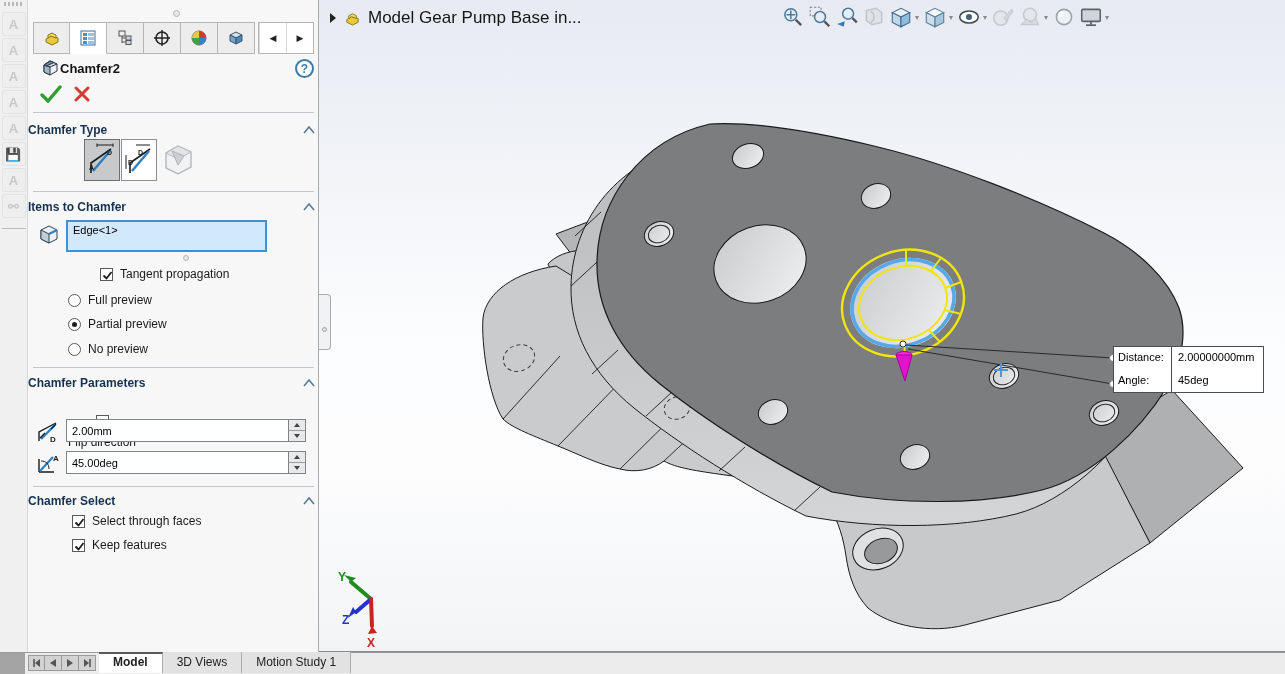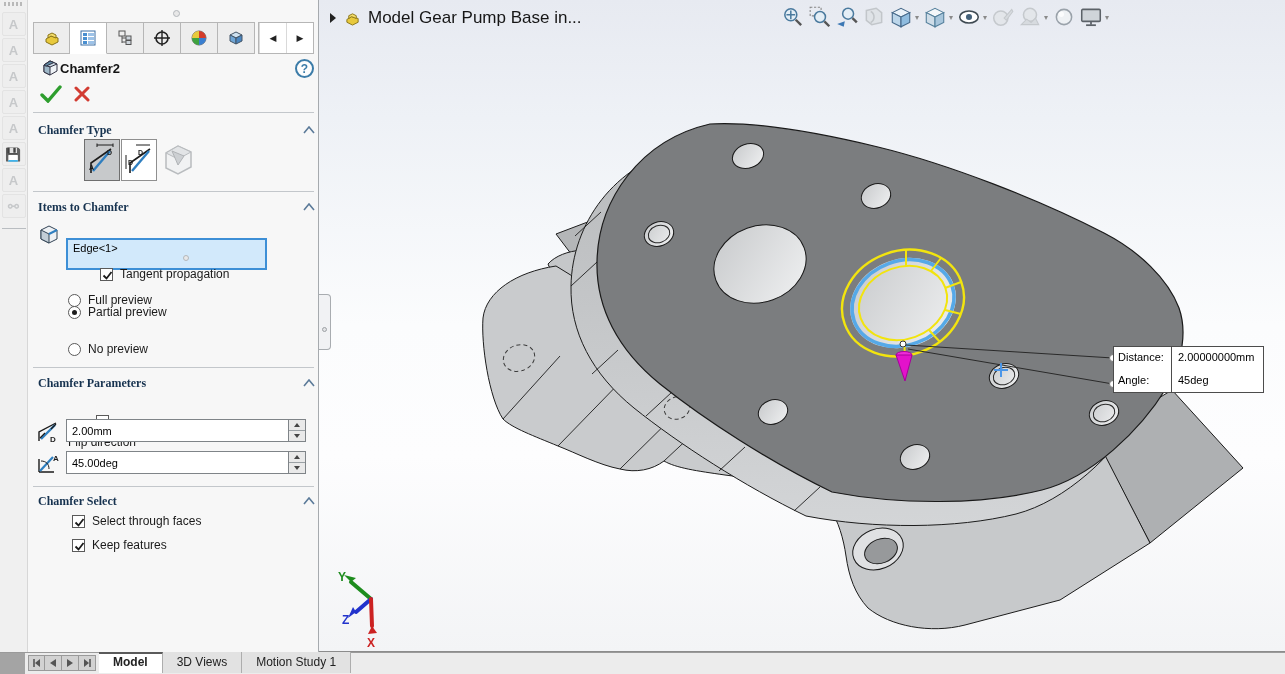--- a/index.html
+++ b/index.html
@@ -22,27 +22,27 @@
   .pm-tab:first-child { border-left:1px solid #b6b6b6; }
   .pm-tab.active { background:#fff; border-bottom:1px solid #fff; }
   .pm-flyout { width:56px; height:32px; margin-left:3px; border:1px solid #b6b6b6; background:#fff; display:flex; }
   .pm-flyout span { flex:1; display:flex; align-items:center; justify-content:center; font-size:9px; color:#222; border-left:1px solid #d9d9d9; }
   .pm-title-row { left:12px; top:58px; display:flex; align-items:center; gap:0; }
   .pm-title { font-size:13px; font-weight:bold; color:#141414; }
   .help-btn { left:267px; top:59px; width:19px; height:19px; border:2px solid #3c7ca8; border-radius:50%; color:#3c7ca8;
               font-weight:bold; font-size:12px; display:flex; align-items:center; justify-content:center; background:#fdfdfd; }
   .ok-cancel { left:12px; top:85px; display:flex; gap:12px; align-items:center; }
   .pm-div { left:5px; width:281px; height:1px; background:#c3c7cb; }
-  .sec-hdr { font-size:12px; font-weight:bold; color:#16324f; position:absolute; left:10px;font-family:Liberation Serif, serif; }
+  .sec-hdr { font-size:12px; font-weight:bold; color:#16324f; position:absolute; left:0; }
   .sec-caret { position:absolute; left:275px; width:12px; height:8px; }
   .type-btn { position:absolute; width:36px; height:42px; border:1px solid #8f8f8f; background:#fff;
               display:flex; align-items:center; justify-content:center; }
   .type-btn.sel { background:#c7c9cb; border:1px solid #6f6f6f; }
   .sel-box { left:38px; top:220px; width:201px; height:32px; background:#d2e9fb; border:2px solid #3d8fd6;
-             font-size:11px; color:#000; padding:2px 5px;margin-top:18px; }
+             font-size:11px; color:#000; padding:2px 5px; }
   .cb { width:13px; height:13px; background:#fff; border:1px solid #5a5a5a; flex:none; position:relative; }
   .cb svg { position:absolute; left:0; top:0; }
   .radio { width:13px; height:13px; border:1px solid #5a5a5a; border-radius:50%; background:#fff; flex:none; position:relative; }
   .radio.sel::after { content:""; position:absolute; left:3px; top:3px; width:5px; height:5px; border-radius:50%; background:#1c1c1c; }
   .pm-row { position:absolute; left:40px; display:flex; align-items:center; gap:7px; font-size:12px; color:#1a1a1a; }
   .num-field { position:absolute; left:38px; width:240px; height:23px; border:1px solid #7f8488; background:#fff; display:flex; }
   .num-field input { flex:1; border:none; outline:none; font-size:11px; font-family:"Liberation Sans",sans-serif; padding:0 5px; background:#fff; color:#000; }
   .spin { width:17px; border-left:1px solid #7f8488; display:flex; flex-direction:column; }
   .spin i { flex:1; background:#e9e9e9; display:flex; align-items:center; justify-content:center; }
   .spin i:first-child { border-bottom:1px solid #9aa0a4; }
@@ -224,21 +224,21 @@
       <svg width="13" height="13" viewBox="0 0 13 13">
           <polyline points="2.5,6.5 5.5,9.5 10.5,3" fill="none" stroke="#1b1b1b" stroke-width="1.8"></polyline>
         </svg>
     </span>
     <span>Tangent propagation</span>
   </div>
   <div class="pm-row" style="top:293px;">
     <span class="radio"></span>
     <span>Full preview</span>
   </div>
-  <div class="pm-row" style="top:305px;align-items:flex-end;">
+  <div class="pm-row" style="top:317px;align-items:flex-end;">
     <span class="radio sel"></span>
     <span>Partial preview</span>
   </div>
   <div class="pm-row" style="top:342px;">
     <span class="radio"></span>
     <span>No preview</span>
   </div>
   <div class="pm-div abs" style="top:367px;"></div>
 
   <div class="sec-hdr" style="top:376px;">Chamfer Parameters</div>

